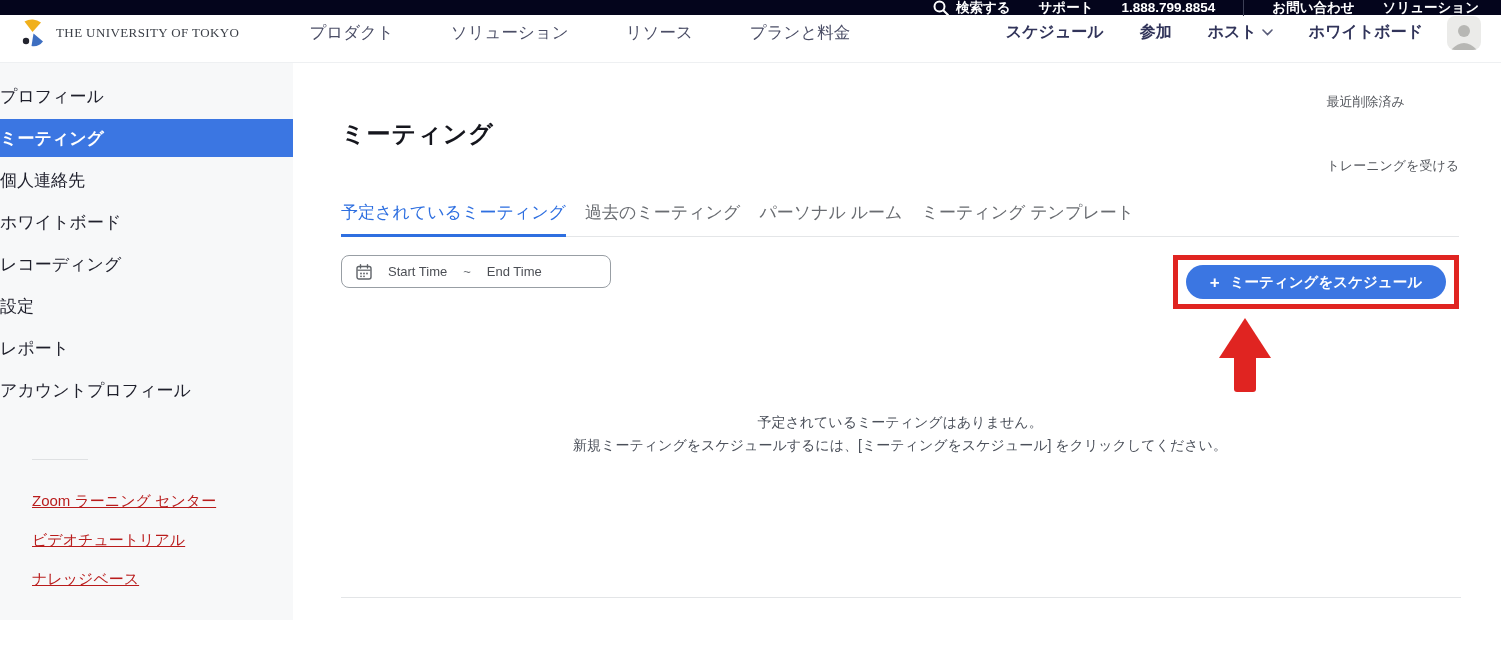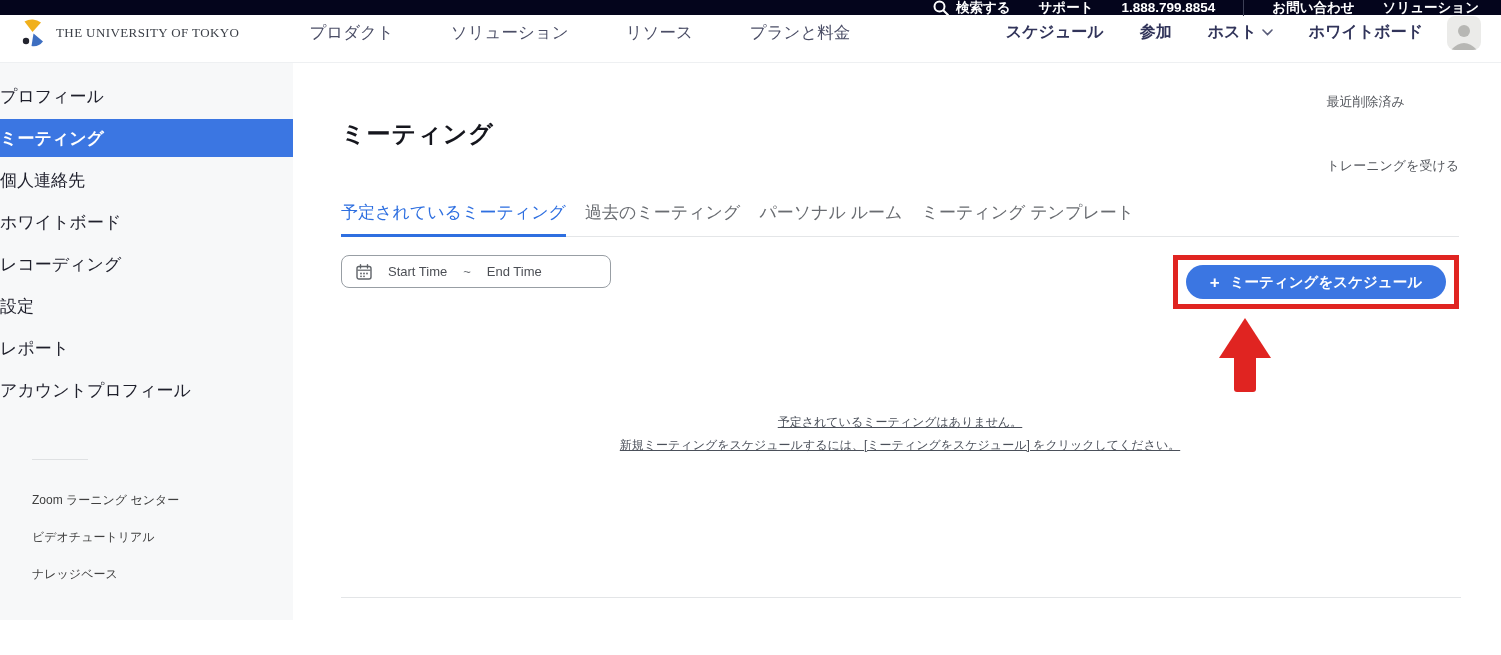--- a/index.html
+++ b/index.html
@@ -45,21 +45,21 @@
 
   
   .sidebar { width:293px; background:#f7f8f9; padding-top:12px; flex-shrink:0; }
   .side-item {
     height:42px; display:flex; align-items:center; 
     font-size:17px; color:#1e1f2b; cursor:pointer; white-space:nowrap;
   }
   .side-item.active { background:#3b76e2; color:#fff; font-weight:700; height:38px; margin:2px 0; }
   .side-divider { border:none; border-top:1px solid #dfe1e3; width:56px; margin:48px 0 0 32px; }
   .side-links { margin-top:22px; }
-  .side-link { padding:10px 0 10px 32px; font-size:12px; color:#404040; cursor:pointer; white-space:nowrap; }
+  .side-link { padding:10px 0 10px 32px; font-size:15px; color:#b91c1c; cursor:pointer; white-space:nowrap;text-decoration:underline; }
 
   
   .main { flex:1; position:relative; padding:30px 42px 0 48px; }
   .title-row { display:flex; justify-content:space-between; align-items:center; }
   .page-title { font-size:24px; font-weight:700; color:#15161d; letter-spacing:1px; }
   .top-links { display:flex; gap:46px; font-size:13px; color:#54575d;flex-direction:column; }
   .top-link { cursor:pointer; white-space:nowrap; }
 
   .tabs { display:flex; gap:19px; margin-top:26px; border-bottom:1px solid #e4e6e8; font-size:17px; }
   .tab { padding-bottom:10px; border-bottom:3px solid transparent; color:#696c71; cursor:pointer;
@@ -83,21 +83,21 @@
     display:flex; align-items:center; gap:10px; cursor:pointer;
     font-family:inherit; white-space:nowrap;
   }
   .schedule-btn .plus { font-size:17px; font-weight:700; line-height:1; }
   .arrow-up { position:absolute; top:calc(100% + 9px); left:46px; width:52px; }
   .arrow-head { width:0; height:0; margin:0 auto;
     border-left:26px solid transparent; border-right:26px solid transparent;
     border-bottom:40px solid #e02421; }
   .arrow-stem { width:22px; height:34px; background:#e02421; margin:0 auto; border-radius:0 0 3px 3px; }
 
-  .empty { text-align:center; margin-top:102px; font-size:12px; color:#4b505a; line-height:23px;text-decoration:underline; }
+  .empty { text-align:center; margin-top:102px; font-size:14px; color:#4b505a; line-height:23px; }
 
   .bottom-divider { position:absolute; left:48px; right:40px; bottom:22px;
     border:none; border-top:1px solid #e3e5e7; margin:0; }
 
   svg { display:block; }
 </style>
 </head>
 <body>
 
 <div class="topbar">

